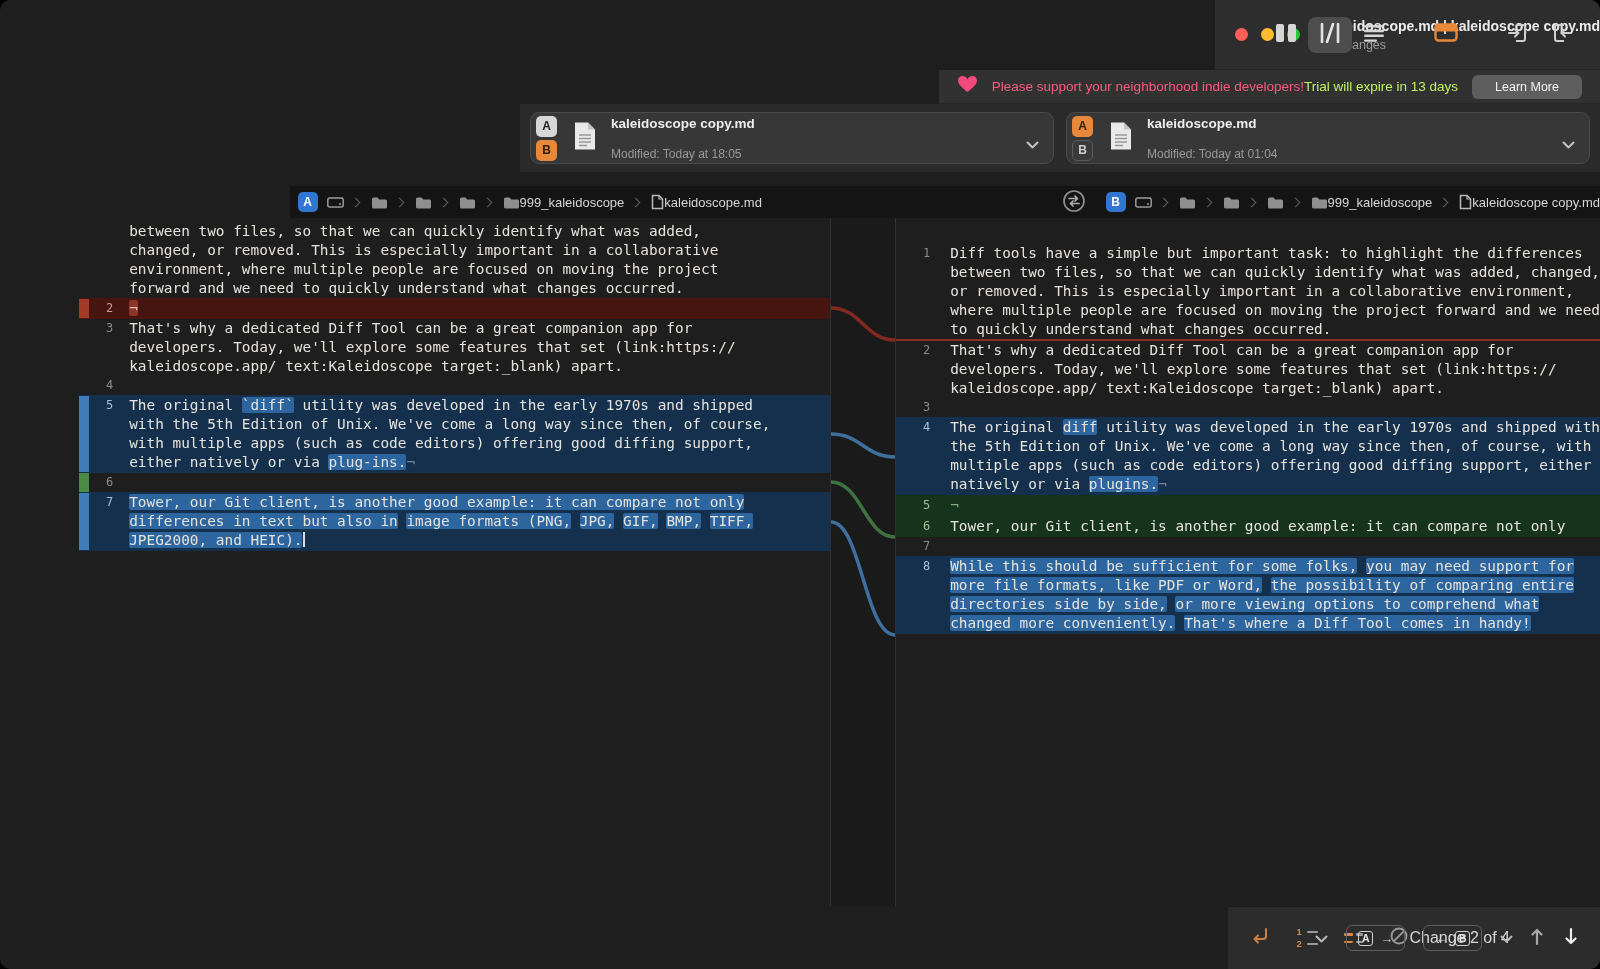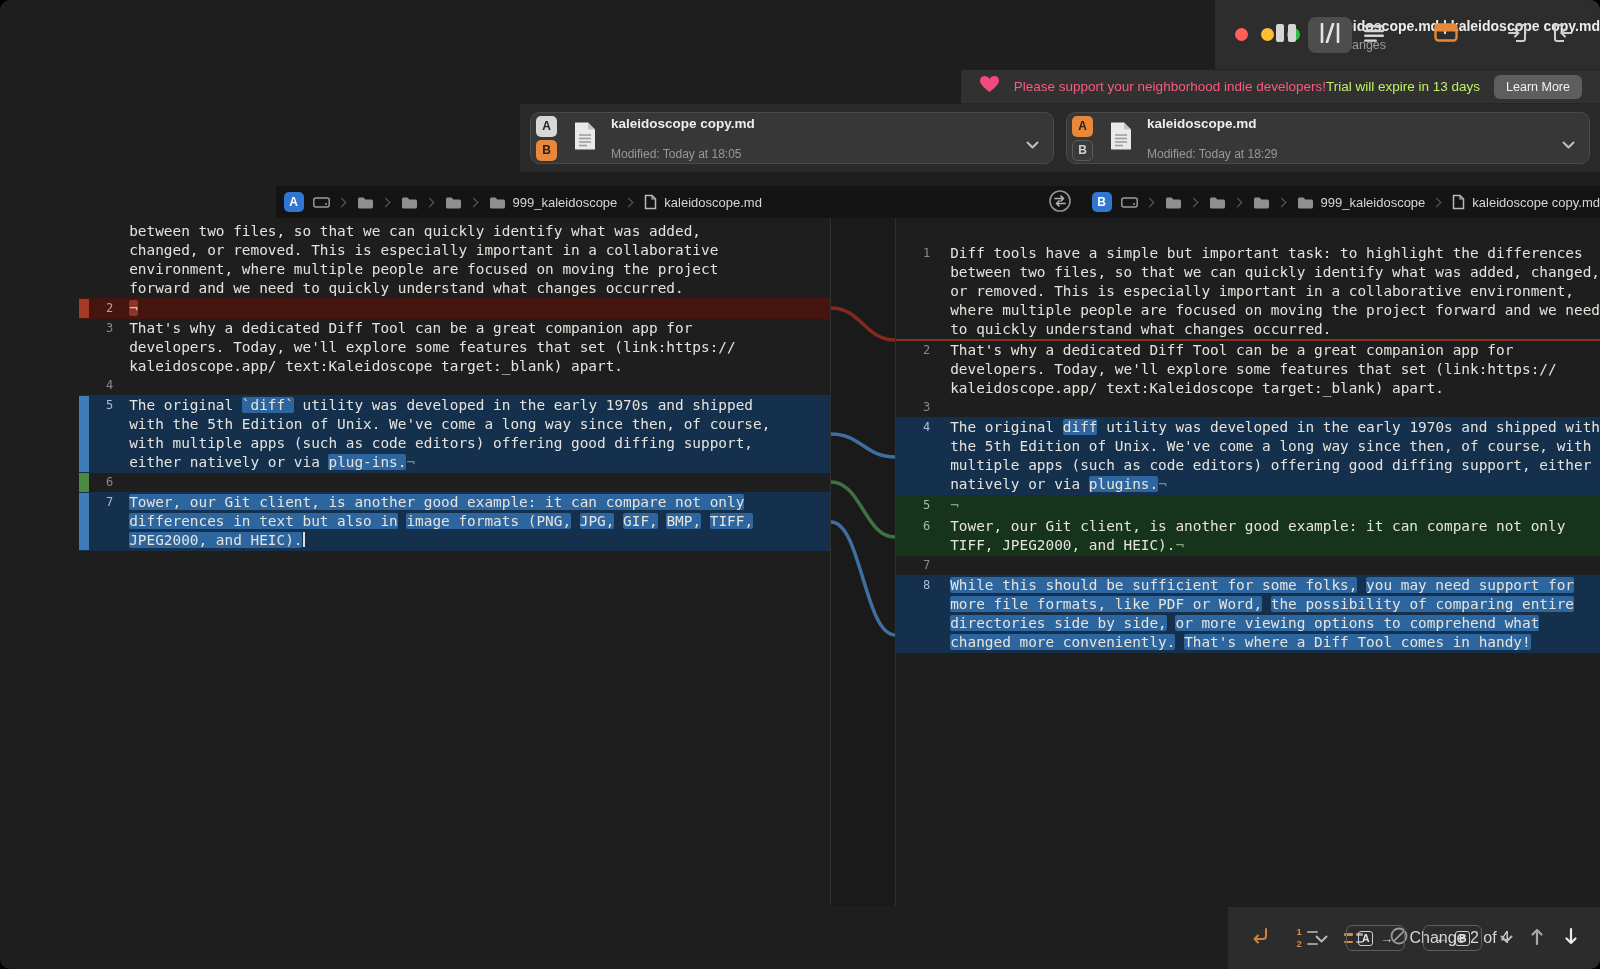--- a/index.html
+++ b/index.html
@@ -20,21 +20,21 @@
   .tb-btn{width:44px;height:36px;display:flex;align-items:center;justify-content:center;border-radius:8px;}
   .tb-btn.selected{background:#4d4d4d;}
   .tb-gap{width:28px;}
 
   
   .banner{height:34px;flex:0 0 34px;background:#313131;border-bottom:1px solid #262626;
     display:flex;align-items:center;padding:0 18px;box-sizing:border-box;}
   .banner-msg{color:#fb5a7e;font-size:13.5px;margin-left:14px;}
   .banner-right{margin-left:auto;display:flex;align-items:center;gap:14px;}
   .trial{color:#bef264;font-size:13.5px;}
-  .learn-btn{background:#5e5e5e;color:#f2f2f2;font-size:12.5px;padding:5px 12px;border-radius:6px;cursor:default;}
+  .learn-btn{background:#5e5e5e;color:#f2f2f2;font-size:12.5px;padding:5px 23px;border-radius:6px;cursor:default;}
 
   
   .shelf{height:68px;flex:0 0 68px;background:#2a2a2a;display:flex;gap:12px;padding:8px 10px 0;box-sizing:border-box;}
   .shelf-ctl{width:524px;height:52px;background:#373737;border:1px solid #4a4a4a;border-radius:9px;
     display:flex;align-items:center;position:relative;box-sizing:border-box;}
   .badge-col{display:flex;flex-direction:column;gap:3px;margin-left:5px;}
   .badge{width:21px;height:21px;border-radius:5px;font-size:12px;font-weight:bold;
     display:flex;align-items:center;justify-content:center;box-sizing:border-box;}
   .badge.silver{background:#d7d7d7;color:#222;}
   .badge.orange{background:#e8883a;color:#32200a;}
@@ -47,21 +47,21 @@
   .strip{height:14px;flex:0 0 14px;background:#242424;}
 
   
   .pathbar{height:32px;flex:0 0 32px;background:#141414;display:flex;align-items:center;
     font-size:13px;color:#d6d6d6;}
   .path-left{width:752px;flex:0 0 752px;display:flex;align-items:center;padding-left:8px;box-sizing:border-box;}
   .path-mid{width:64px;flex:0 0 64px;display:flex;justify-content:center;align-items:center;}
   .path-right{flex:1;display:flex;align-items:center;}
   .ab-badge{width:20px;height:20px;border-radius:5px;background:#3076d2;color:#fff;font-weight:bold;
     font-size:12px;display:flex;align-items:center;justify-content:center;flex:0 0 20px;}
-  .crumb{display:flex;align-items:center;gap:7px;margin-left:9px;}
+  .crumb{display:flex;align-items:center;margin-left:9px;}
   .crumb-sep{width:6px;height:6px;border-top:1.6px solid #5f5f5f;border-right:1.6px solid #5f5f5f;
     transform:rotate(45deg);margin:0 3px 0 8px;flex:0 0 auto;}
 
   
   .diff-wrap{flex:1;position:relative;background:#1a1a1a;display:flex;overflow:hidden;}
   .pane{background:#1e1e1e;overflow:hidden;font-family:"DejaVu Sans Mono",monospace;box-sizing:border-box;}
   .pane.left{width:752px;flex:0 0 752px;border-right:1px solid #303030;padding-top:4px;}
   .gap{width:64px;flex:0 0 64px;position:relative;}
   .pane.right{flex:1;border-left:1px solid #303030;padding-top:26px;}
   .connectors{position:absolute;left:0;top:0;}
@@ -230,21 +230,21 @@
         <svg width="24" height="30">
             <path d="M2 1.5 h13 l7 7 v20 h-20 z" fill="#e9e9e9"></path>
             <path d="M15 1.5 v7 h7 z" fill="#c3c3c3"></path>
             <g stroke="#9a9a9a" stroke-width="1.3">
               <path d="M6 14 h12 M6 17.5 h12 M6 21 h12 M6 24.5 h8"></path>
             </g>
           </svg>
       </span>
       <div class="shelf-text">
         <div class="fname">kaleidoscope.md</div>
-        <div class="fmod">Modified: Today at 18:29</div>
+        <div class="fmod">Modified: Today at 01:04</div>
       </div>
       <span class="shelf-chev">
         <svg width="13" height="8">
             <path d="M1.5 1.5 L6.5 6.5 L11.5 1.5" stroke="#c2c2c2" stroke-width="2" fill="none" stroke-linecap="round" stroke-linejoin="round"></path>
           </svg>
       </span>
     </div>
   </div>
   <div class="strip"></div>
 
@@ -406,21 +406,21 @@
         <div class="drow changed">
           <div class="lnum">4</div>
           <div class="ltext"><div class="line"><span class="seg">The original </span><span class="seg hl">diff</span><span class="seg"> utility was developed in the early 1970s and shipped with</span></div><div class="line"><span class="seg">the 5th Edition of Unix. We've come a long way since then, of course, with</span></div><div class="line"><span class="seg">multiple apps (such as code editors) offering good diffing support, either</span></div><div class="line"><span class="seg">natively or via </span><span class="seg hl">plugins.</span><span class="seg eol">¬</span></div></div>
         </div>
         <div class="drow added">
           <div class="lnum">5</div>
           <div class="ltext"><div class="line"><span class="seg eol">¬</span></div></div>
         </div>
         <div class="drow added">
           <div class="lnum">6</div>
-          <div class="ltext"><div class="line"><span class="seg">Tower, our Git client, is another good example: it can compare not only</span></div><div class="line"><span class="seg">TIFF, JPEG2000, and HEIC).</span><span class="seg eol">¬</span></div></div>
+          <div class="ltext"><div class="line"><span class="seg">Tower, our Git client, is another good example: it can compare not only</span></div></div>
         </div>
         <div class="drow normal">
           <div class="lnum">7</div>
           <div class="ltext"><div class="line">&nbsp;</div></div>
         </div>
         <div class="drow changed">
           <div class="lnum">8</div>
           <div class="ltext"><div class="line"><span class="seg hl">While this should be sufficient for some folks,</span><span class="seg"> </span><span class="seg hl">you may need support for</span></div><div class="line"><span class="seg hl">more file formats, like PDF or Word,</span><span class="seg"> </span><span class="seg hl">the possibility of comparing entire</span></div><div class="line"><span class="seg hl">directories side by side,</span><span class="seg"> </span><span class="seg hl">or more viewing options to comprehend what</span></div><div class="line"><span class="seg hl">changed more conveniently.</span><span class="seg"> </span><span class="seg hl">That's where a Diff Tool comes in handy!</span></div></div>
         </div>
       </div>

